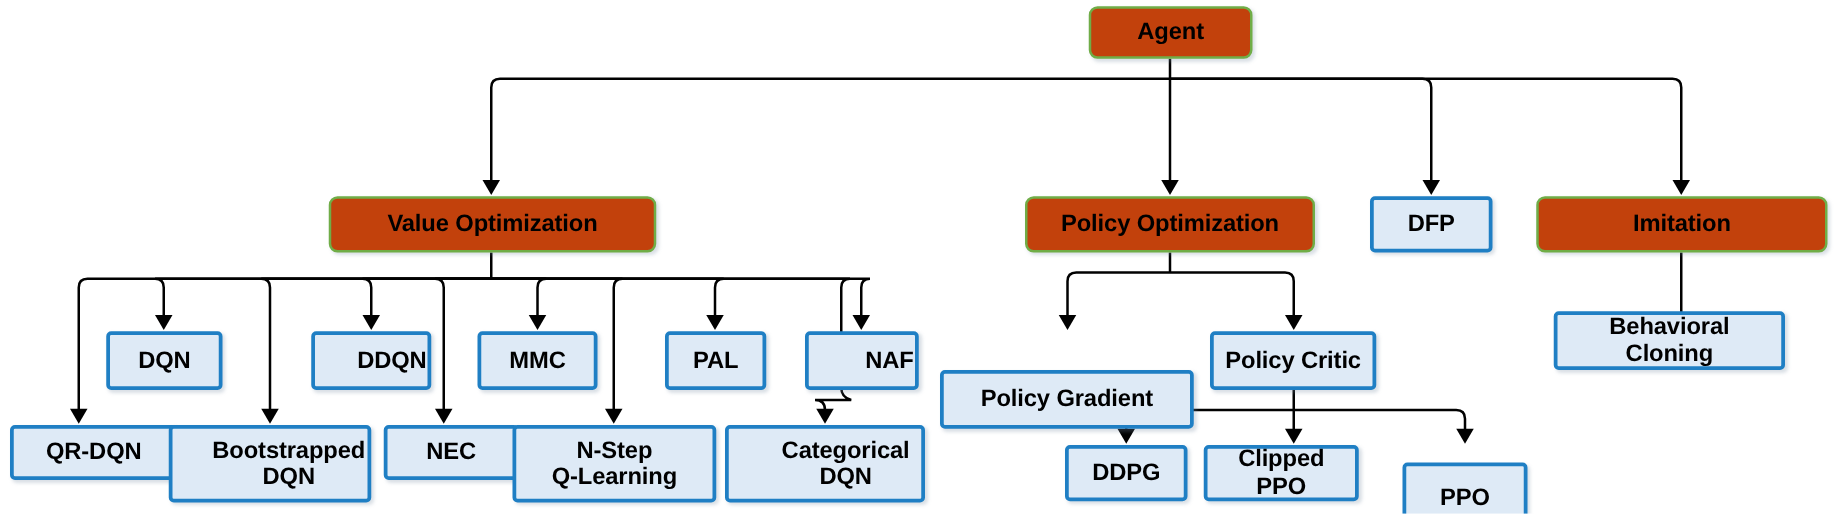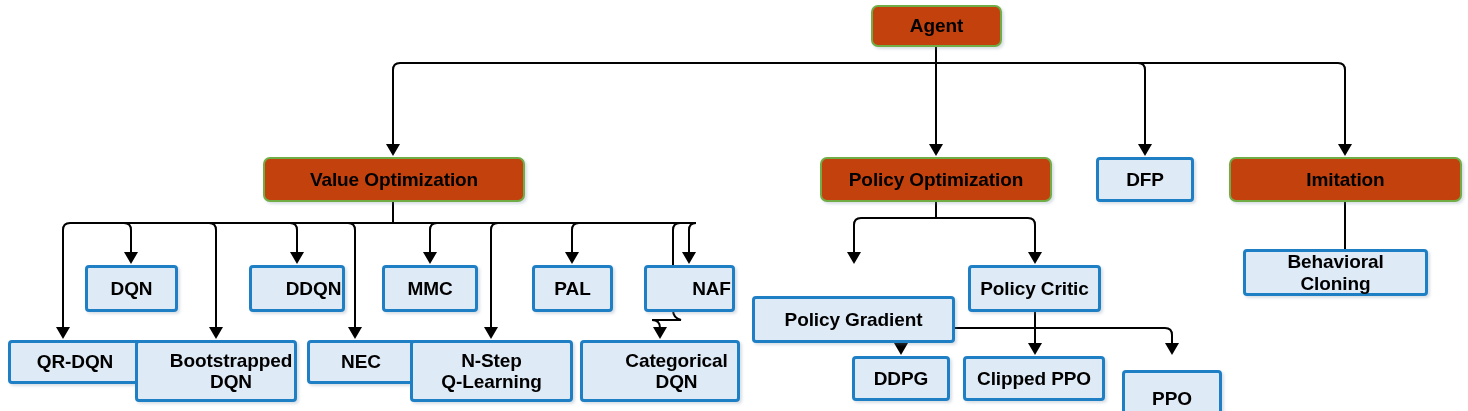--- a/index.html
+++ b/index.html
@@ -162,21 +162,21 @@
       </div>
       <div class="node node-blue" style="left: 752px; top: 265px; width: 203px; height: 47px; font-size: 19px; margin-top: 31px;">
         <span class="node-label">Policy Gradient</span>
       </div>
       <div class="node node-blue" style="left: 968px; top: 265px; width: 133px; height: 47px; font-size: 19px;">
         <span class="node-label">Policy Critic</span>
       </div>
       <div class="node node-blue" style="left: 852px; top: 356px; width: 98px; height: 45px; font-size: 19px;">
         <span class="node-label">DDPG</span>
       </div>
-      <div class="node node-blue" style="left: 963px; top: 356px; width: 142px; height: 45px; font-size: 19px; text-align: center;">
+      <div class="node node-blue" style="left: 963px; top: 356px; width: 124px; height: 45px; font-size: 19px; text-align: center;">
         <span class="node-label">Clipped PPO</span>
       </div>
       <div class="node node-blue" style="left: 1122px; top: 356px; width: 100px; height: 57px; font-size: 19px; margin-top: 14px;">
         <span class="node-label">PPO</span>
       </div>
       <div class="node node-blue" style="left: 1243px; top: 249px; width: 185px; height: 47px; font-size: 19px; align-items: center;">
         <span class="node-label">Behavioral Cloning</span>
       </div>
     </div>
 </div>

